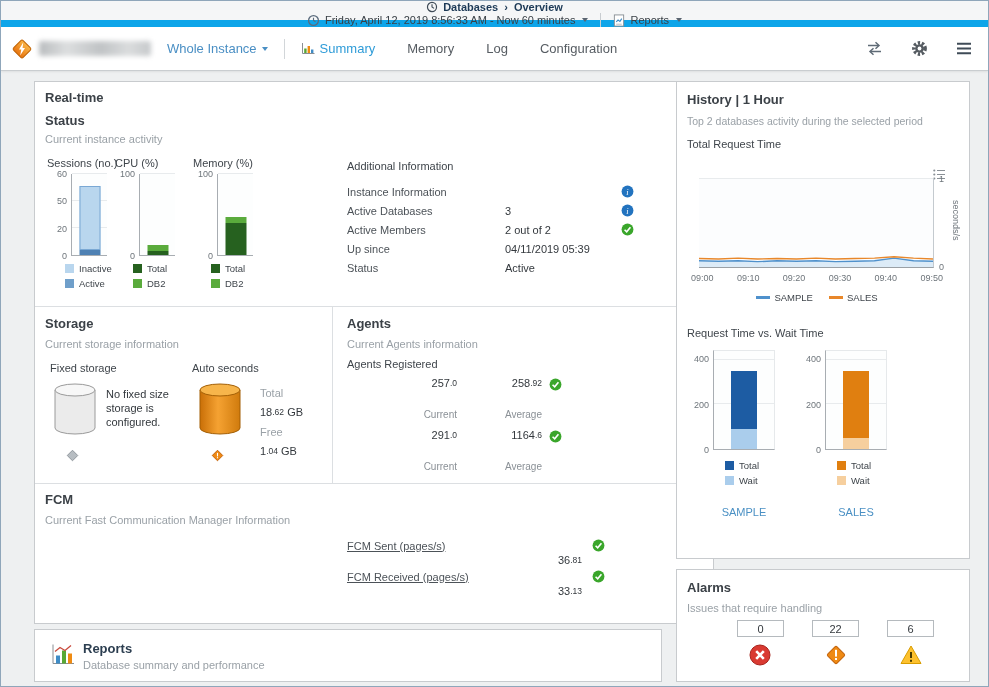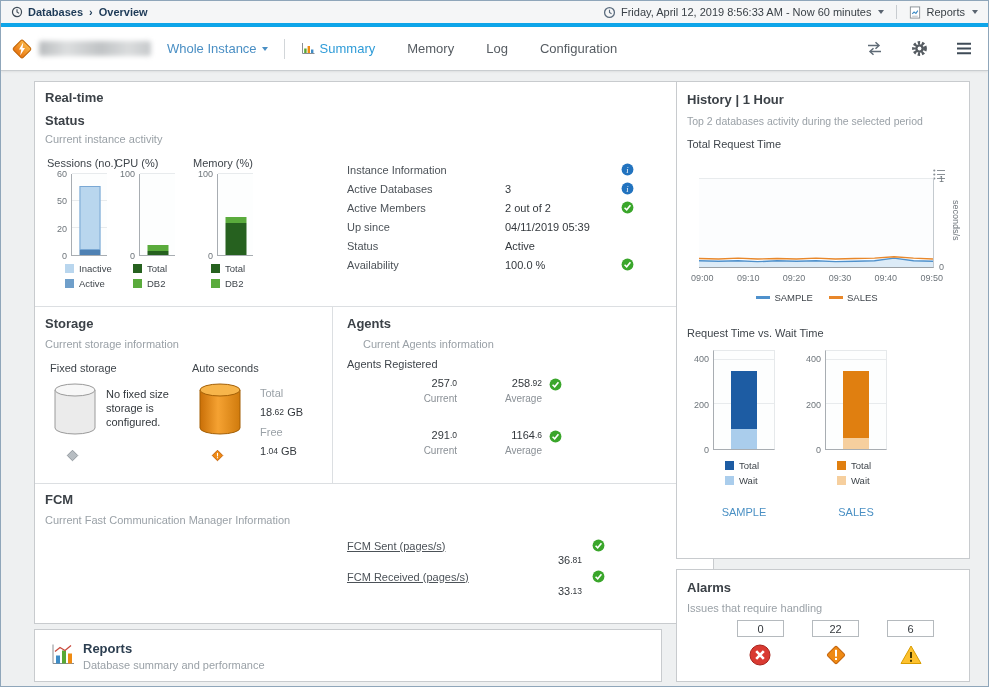--- a/index.html
+++ b/index.html
@@ -1,22 +1,22 @@
 <!DOCTYPE html>
 <html><head>
 <meta charset="utf-8">
 <style>
   * { margin:0; padding:0; box-sizing:border-box; }
   body { font-family:"Liberation Sans","DejaVu Sans",sans-serif; background:#dfe3e6; }
   #app { position:relative; width:989px; height:687px; background:#eef0f1; border:1px solid #8fa6ba; overflow:hidden; }
 
   
   .topbar { position:absolute; top:0; left:0; right:0; height:26px; background:#f5f6f7;
-            border-bottom:4px solid #0ea5e9; display:flex; align-items:center;
-            justify-content:space-between; padding:0 10px; font-size:11px; color:#333; }
+            border-bottom:7px solid #0ea5e9; display:flex; align-items:center;
+            justify-content:space-between; padding:0 10px; font-size:11px; color:#333;flex-direction:column; }
   .tb-left, .tb-right { display:flex; align-items:center; gap:5px; }
   .bc-item { font-weight:bold; color:#1d3a57; cursor:pointer; }
   .bc-sep { color:#1d3a57; font-weight:bold; padding:0 1px; }
   .tb-text { color:#3a4147; cursor:pointer; }
   .tb-sep { width:1px; height:14px; background:#c8ccd0; margin:0 7px; }
   .caret { display:inline-block; width:0; height:0; border-left:3.5px solid transparent;
            border-right:3.5px solid transparent; border-top:4.5px solid #5a6470; margin-left:2px; }
 
   
   .header { position:absolute; top:26px; left:0; right:0; height:44px; background:#fff;
@@ -81,21 +81,21 @@
   .storage-vals .lbl { color:#9aa1a7; }
   .storage-vals .val { color:#33383d; }
   .abs { position:absolute; }
 
   
   .agent-group { position:absolute; left:312px; width:290px; }
   .agent-vals { display:flex; margin-top:7px; align-items:flex-start; }
   .agent-col1 { margin-left:30px; width:80px; text-align:right; }
   .agent-col2 { width:85px; text-align:right; }
   .agent-num { font-size:11px; color:#33383d; }
-  .agent-sub { font-size:10px; color:#8a9096; margin-top:4px; }
+  .agent-sub { font-size:10px; color:#8a9096; margin-top:20px; }
   .agent-check { margin-left:7px; margin-top:0; }
 
   
   .rp-icon { position:absolute; left:14px; top:12px; }
   .rp-title { position:absolute; left:48px; top:11px; font-size:13px; font-weight:bold; color:#2c3e50; }
   .rp-sub { position:absolute; left:48px; top:29px; font-size:11px; color:#9aa1a7; }
 
   
   .chart-opts { position:absolute; left:256px; top:84px; cursor:pointer; }
   .lc-wrap { position:absolute; left:10px; top:96px; width:274px; height:140px; }
@@ -308,20 +308,21 @@
             <span>Total</span>
           </div>
           <div class="legend-row">
             <span class="sw" style="background:#5aab3c"></span>
             <span>DB2</span>
           </div>
         </div>
     </div>
 
     <div class="addinfo">
+      <div class="sec-head">Additional Information</div>
       <div>
           <div class="info-row">
             <span class="info-label">Instance Information</span>
             <span class="info-value"></span>
             <span class="info-icon">
               <svg viewBox="0 0 16 16" width="13" height="13">
                 <circle cx="8" cy="8" r="7.3" fill="#2273bf"></circle>
                 <text x="8" y="11.8" font-size="10.5" font-style="italic" fill="#fff" text-anchor="middle" font-family="serif">i</text>
               </svg>
             </span>
@@ -348,30 +349,20 @@
           </div>
           <div class="info-row">
             <span class="info-label">Up since</span>
             <span class="info-value">04/11/2019 05:39</span>
             <span class="info-icon"></span>
           </div>
           <div class="info-row">
             <span class="info-label">Status</span>
             <span class="info-value">Active</span>
             <span class="info-icon"></span>
-          </div>
-          <div class="info-row">
-            <span class="info-label">Availability</span>
-            <span class="info-value">100.0 %</span>
-            <span class="info-icon">
-              <svg viewBox="0 0 16 16" width="13" height="13">
-                <circle cx="8" cy="8" r="7.3" fill="#3aa62b"></circle>
-                <path d="M4.4 8.3 L7 10.8 L11.6 5.3" stroke="#fff" stroke-width="2" fill="none"></path>
-              </svg>
-            </span>
           </div>
         </div>
     </div>
 
     <div class="hdiv" style="top:224px"></div>
     <div class="hdiv" style="top:401px"></div>
     <div class="vdiv"></div>
 
     <div class="sec-title" style="left:10px;top:234px">Storage</div>
     <div class="psub" style="left:10px;top:256px">Current storage information</div>
@@ -410,21 +401,21 @@
         </svg>
     </span>
     <div class="storage-vals">
       <div class="lbl">Total</div>
       <div class="val num-split">18<span class="dec">.62</span> GB</div>
       <div class="lbl">Free</div>
       <div class="val num-split">1<span class="dec">.04</span> GB</div>
     </div>
 
     <div class="sec-title" style="left:312px;top:234px">Agents</div>
-    <div class="psub" style="left:328px;top:256px">Current Agents information</div>
+    <div class="psub" style="left:312px;top:256px">Current Agents information</div>
     <div class="agent-group" style="top:276px">
       <div style="font-size:11px;color:#3f454b">Agents Registered</div>
       <div class="agent-vals">
         <div class="agent-col1">
           <div class="agent-num num-split">257<span class="dec">.0</span></div>
           <div class="agent-sub">Current</div>
         </div>
         <div class="agent-col2">
           <div class="agent-num num-split">258<span class="dec">.92</span></div>
           <div class="agent-sub">Average</div>

